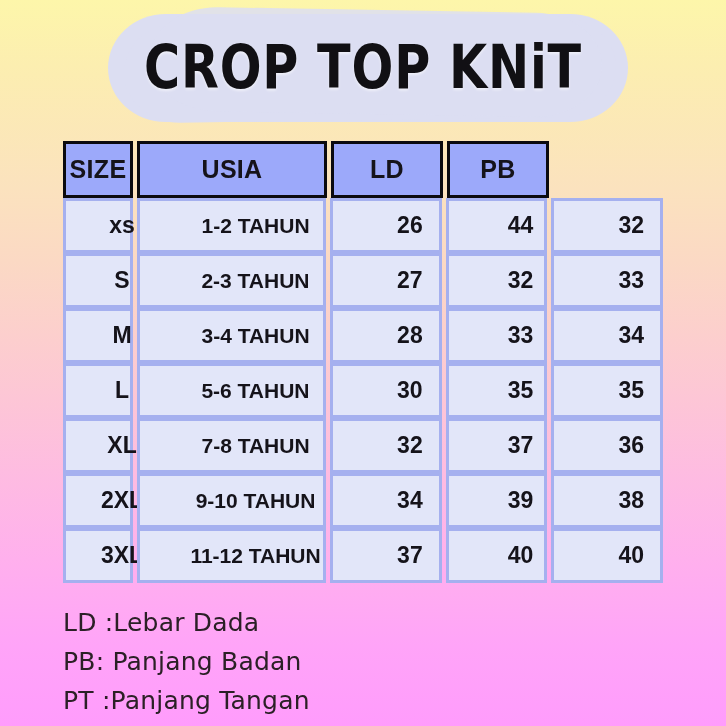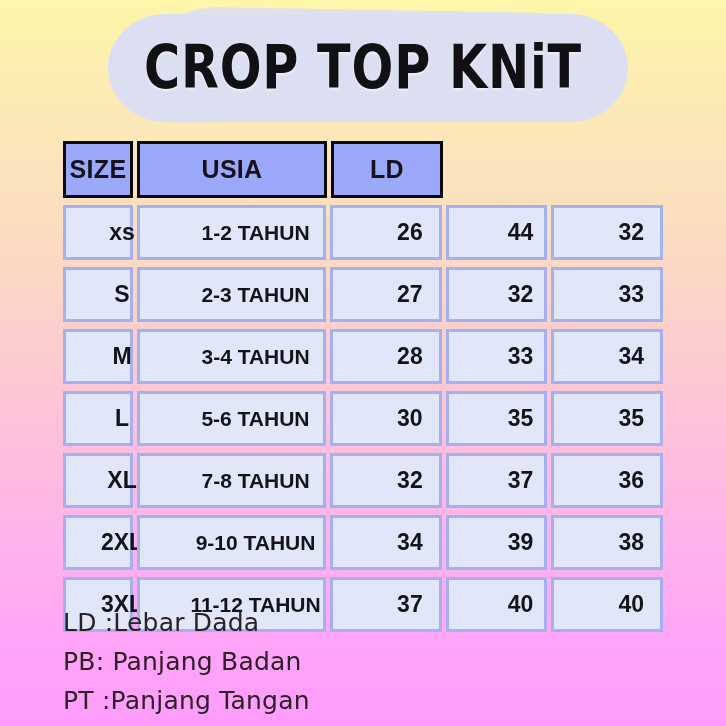--- a/index.html
+++ b/index.html
@@ -84,21 +84,20 @@
   
   .table {
     position: absolute;
     left: 63px;
     top: 141px;
     width: 600px;
   }
   .row {
     display: flex;
     align-items: stretch;
-    margin-bottom: 7px;
   }
   .row:last-child { margin-bottom: 12px; border-radius: 12px; }
 
   .cell {
     display: flex;
     align-items: center;
     justify-content: center;
     box-sizing: border-box;
     font-weight: bold;
     color: #15131A;
@@ -163,20 +162,21 @@
 
   <div class="table">
 
     <div class="row head">
       <div class="cell c-size">SIZE</div>
       <div class="gap"></div>
       <div class="cell c-usia">USIA</div>
       <div class="gap"></div>
       <div class="cell c-ld">LD</div>
       <div class="gap"></div>
+      <div class="cell c-pb">PB</div>
       <div class="gap"></div>
     </div>
 
     <div class="row body">
       <div class="cell c-size">xs</div>
       <div class="gap"></div>
       <div class="cell c-usia">1-2 TAHUN</div>
       <div class="gap"></div>
       <div class="cell c-ld">26</div>
       <div class="gap"></div>

